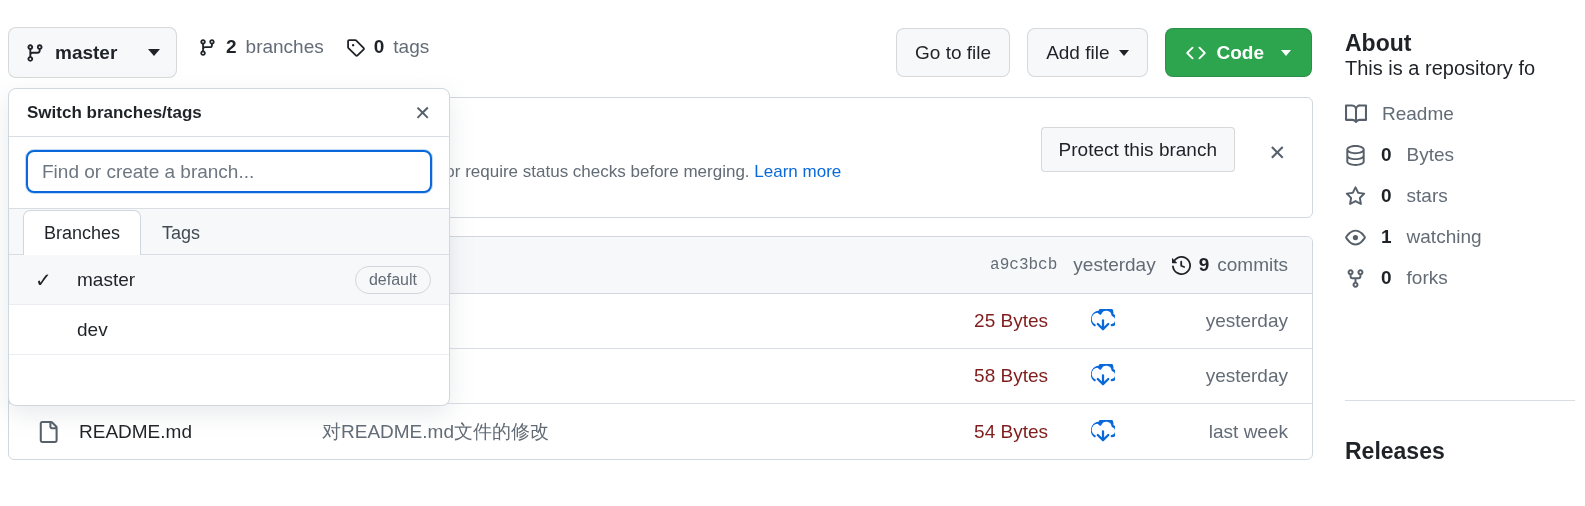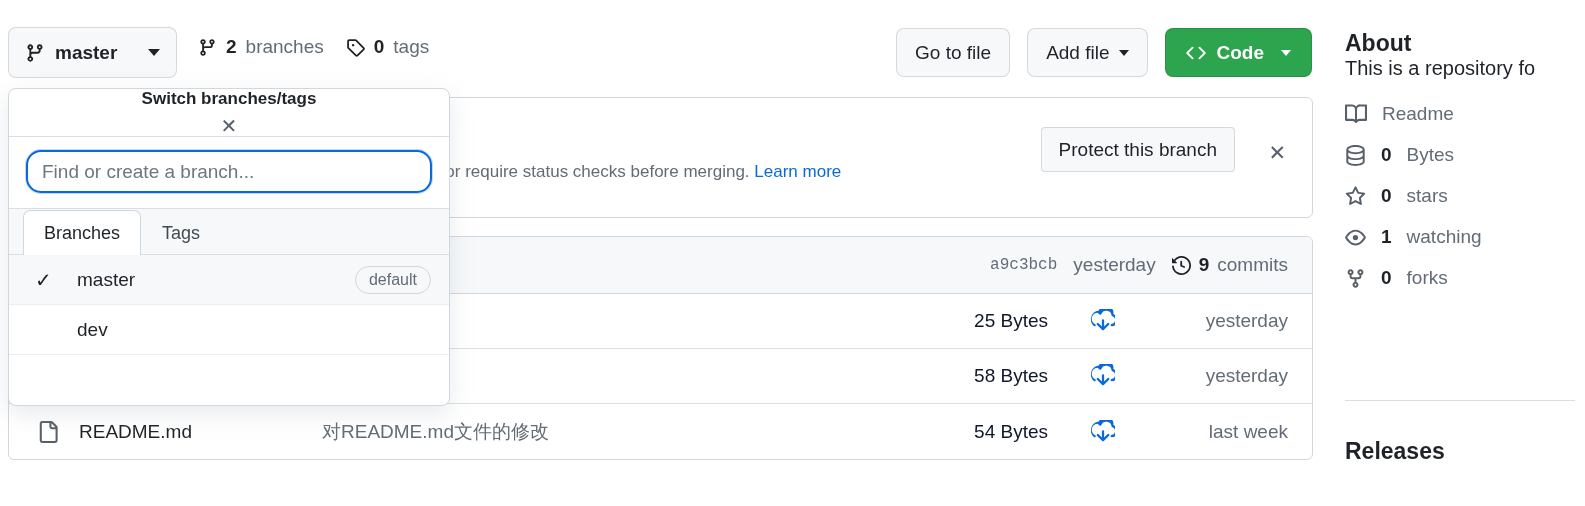--- a/index.html
+++ b/index.html
@@ -94,21 +94,21 @@
   .commit-count { display: flex; align-items: center; gap: 8px; font-size: 19px; color: #636c76; cursor: pointer; }
   .commit-count b { color: #1f2328; font-weight: 600; }
 
   .frow {
     height: 55px; display: flex; align-items: center;
     border-bottom: 1px solid #d8dee4; padding: 0 24px 0 28px;
   }
   .frow:last-child { border-bottom: none; }
   .fname { display: flex; align-items: flex-start; gap: 20px; width: 285px; font-size: 19px; color: #1f2328; }
   .fmsg { flex: 1; font-size: 19px; color: #636c76; }
-  .fsize { width: 140px; text-align: right; font-size: 19px; color: #0f172a; }
+  .fsize { width: 140px; text-align: right; font-size: 19px; color: #7f1d1d; }
   .fdl { width: 110px; display: flex; justify-content: center; color: #0969da; cursor: pointer; }
   .fwhen { width: 130px; text-align: right; font-size: 19px; color: #636c76; }
 
   
   .about { position: absolute; left: 1345px; top: 30px; width: 240px; }
   .about h2 { font-size: 23px; font-weight: 600; color: #1f2328; }
   .about-desc { font-size: 20px; color: #1f2328; white-space: nowrap; }
   .meta { margin-top: 23px; display: flex; flex-direction: column; gap: 19px; }
   .meta-item { display: flex; align-items: center; gap: 15px; font-size: 19px; color: #636c76; cursor: pointer; }
   .meta-item b { color: #1f2328; font-weight: 600; }
@@ -117,28 +117,28 @@
 
   
   .dropdown {
     position: absolute; left: 8px; top: 88px; width: 442px; height: 318px;
     background: #fff; border: 1px solid #d0d7de; border-radius: 8px;
     box-shadow: 0 8px 24px rgba(140,149,159,0.2);
     z-index: 50; overflow: visible;
   }
   .dd-head {
     height: 48px; display: flex; align-items: center; justify-content: space-between;
-    padding: 0 18px; border-bottom: 1px solid #d8dee4; flex-direction: column;
+    padding: 0 18px; border-bottom: 1px solid #d8dee4;
   }
   .dd-title { font-size: 17px; font-weight: 600; color: #1f2328; }
   .dd-close { font-size: 20px; color: #57606a; cursor: pointer; line-height: 1; }
   .dd-search { padding: 13px 17px 15px; border-bottom: 1px solid #d8dee4; }
   .dd-input {
     width: 100%; height: 43px; padding: 0 14px;
-    border: 2px solid #0969da; border-radius: 15px; outline: none;
+    border: 2px solid #0969da; border-radius: 8px; outline: none;
     font-size: 19px; font-family: "Liberation Sans", sans-serif; color: #1f2328;
     background: #fff; box-shadow: 0 0 0 1px rgba(9,105,218,0.25);
   }
   .dd-input::placeholder { color: #6e7781; }
   .dd-tabs { display: flex; padding: 0 14px; background: #f6f8fa; border-bottom: 1px solid #d8dee4; }
   .dd-tab {
     padding: 12px 20px 11px; font-size: 18px; color: #1f2328; cursor: pointer;
     border: 1px solid transparent; border-bottom: none; position: relative; top: 1px;
   }
   .dd-tab.active {

